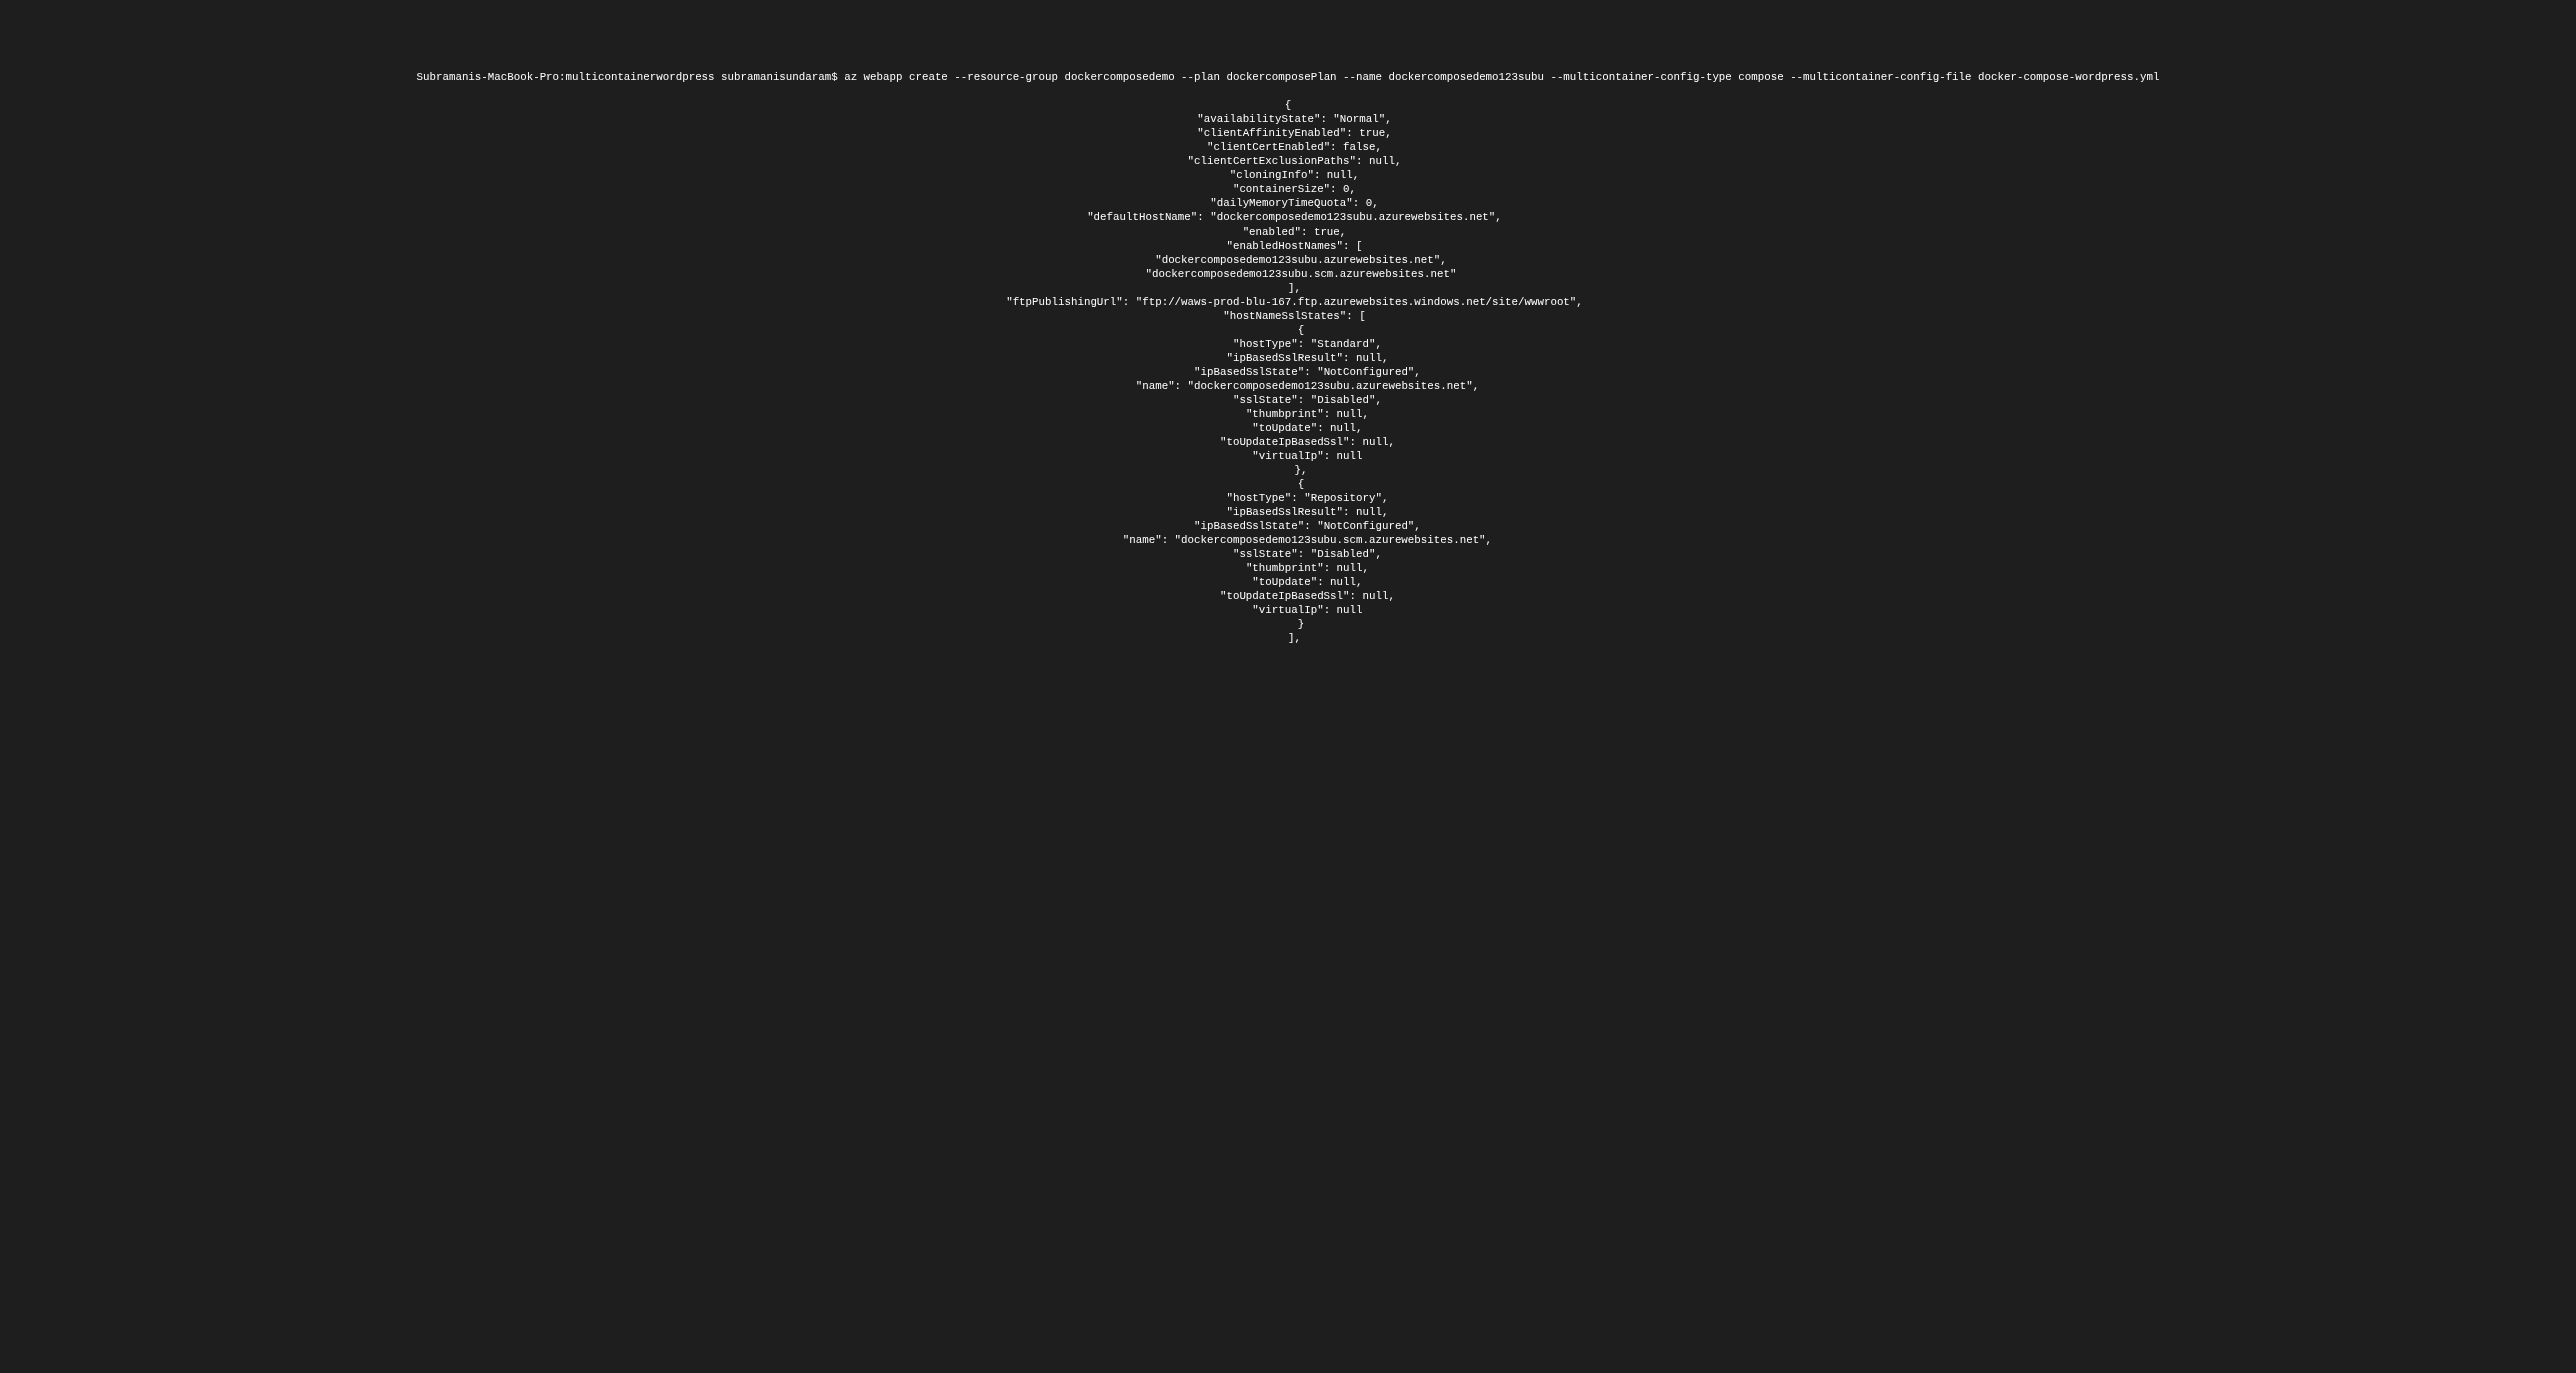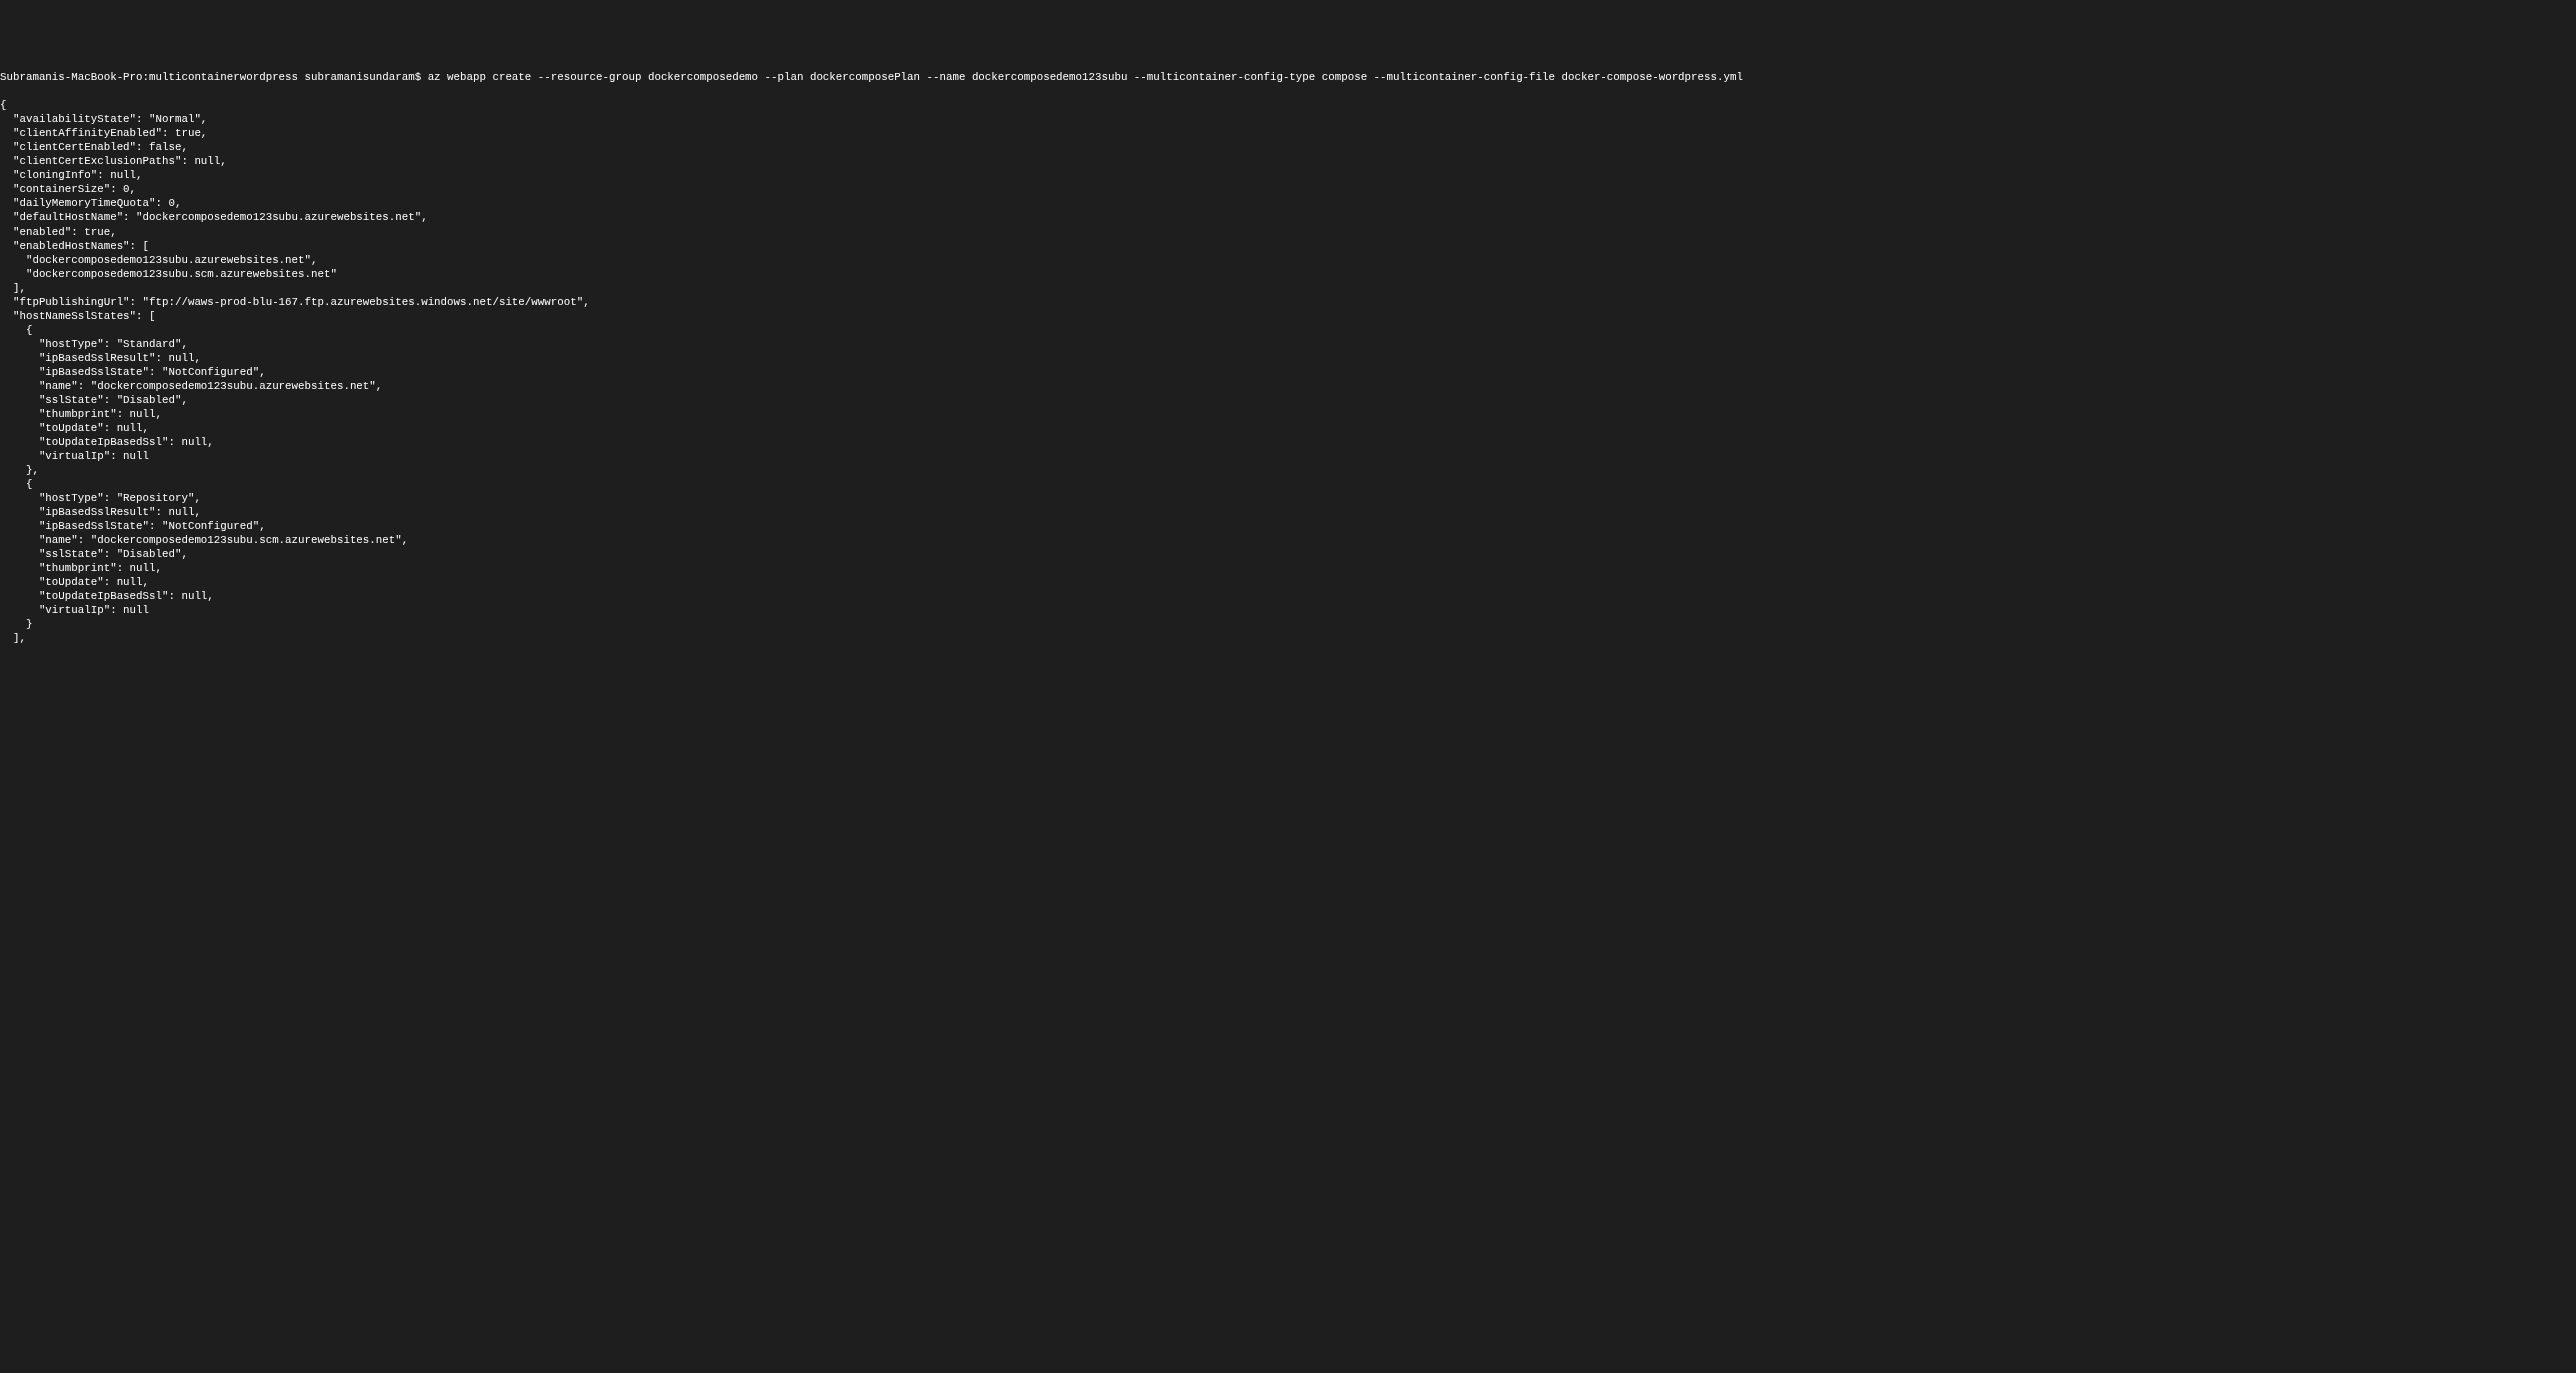--- a/index.html
+++ b/index.html
@@ -1,18 +1,19 @@
 <!DOCTYPE html>
 <html style="font-size:11.5px"><head>
   <meta charset="utf-8">
   <style>
     * {
       margin: 0;
       padding: 0;
       box-sizing: border-box;
+      text-align: center;
     }
     body {
       background-color: #1e1e1e;
       color: #ffffff;
       font-family: 'Menlo', 'Monaco', 'Courier New', monospace;
       font-size: 10.8px;
       line-height: 1.3;
       padding: 0;
       white-space: pre;
       overflow-x: auto;

